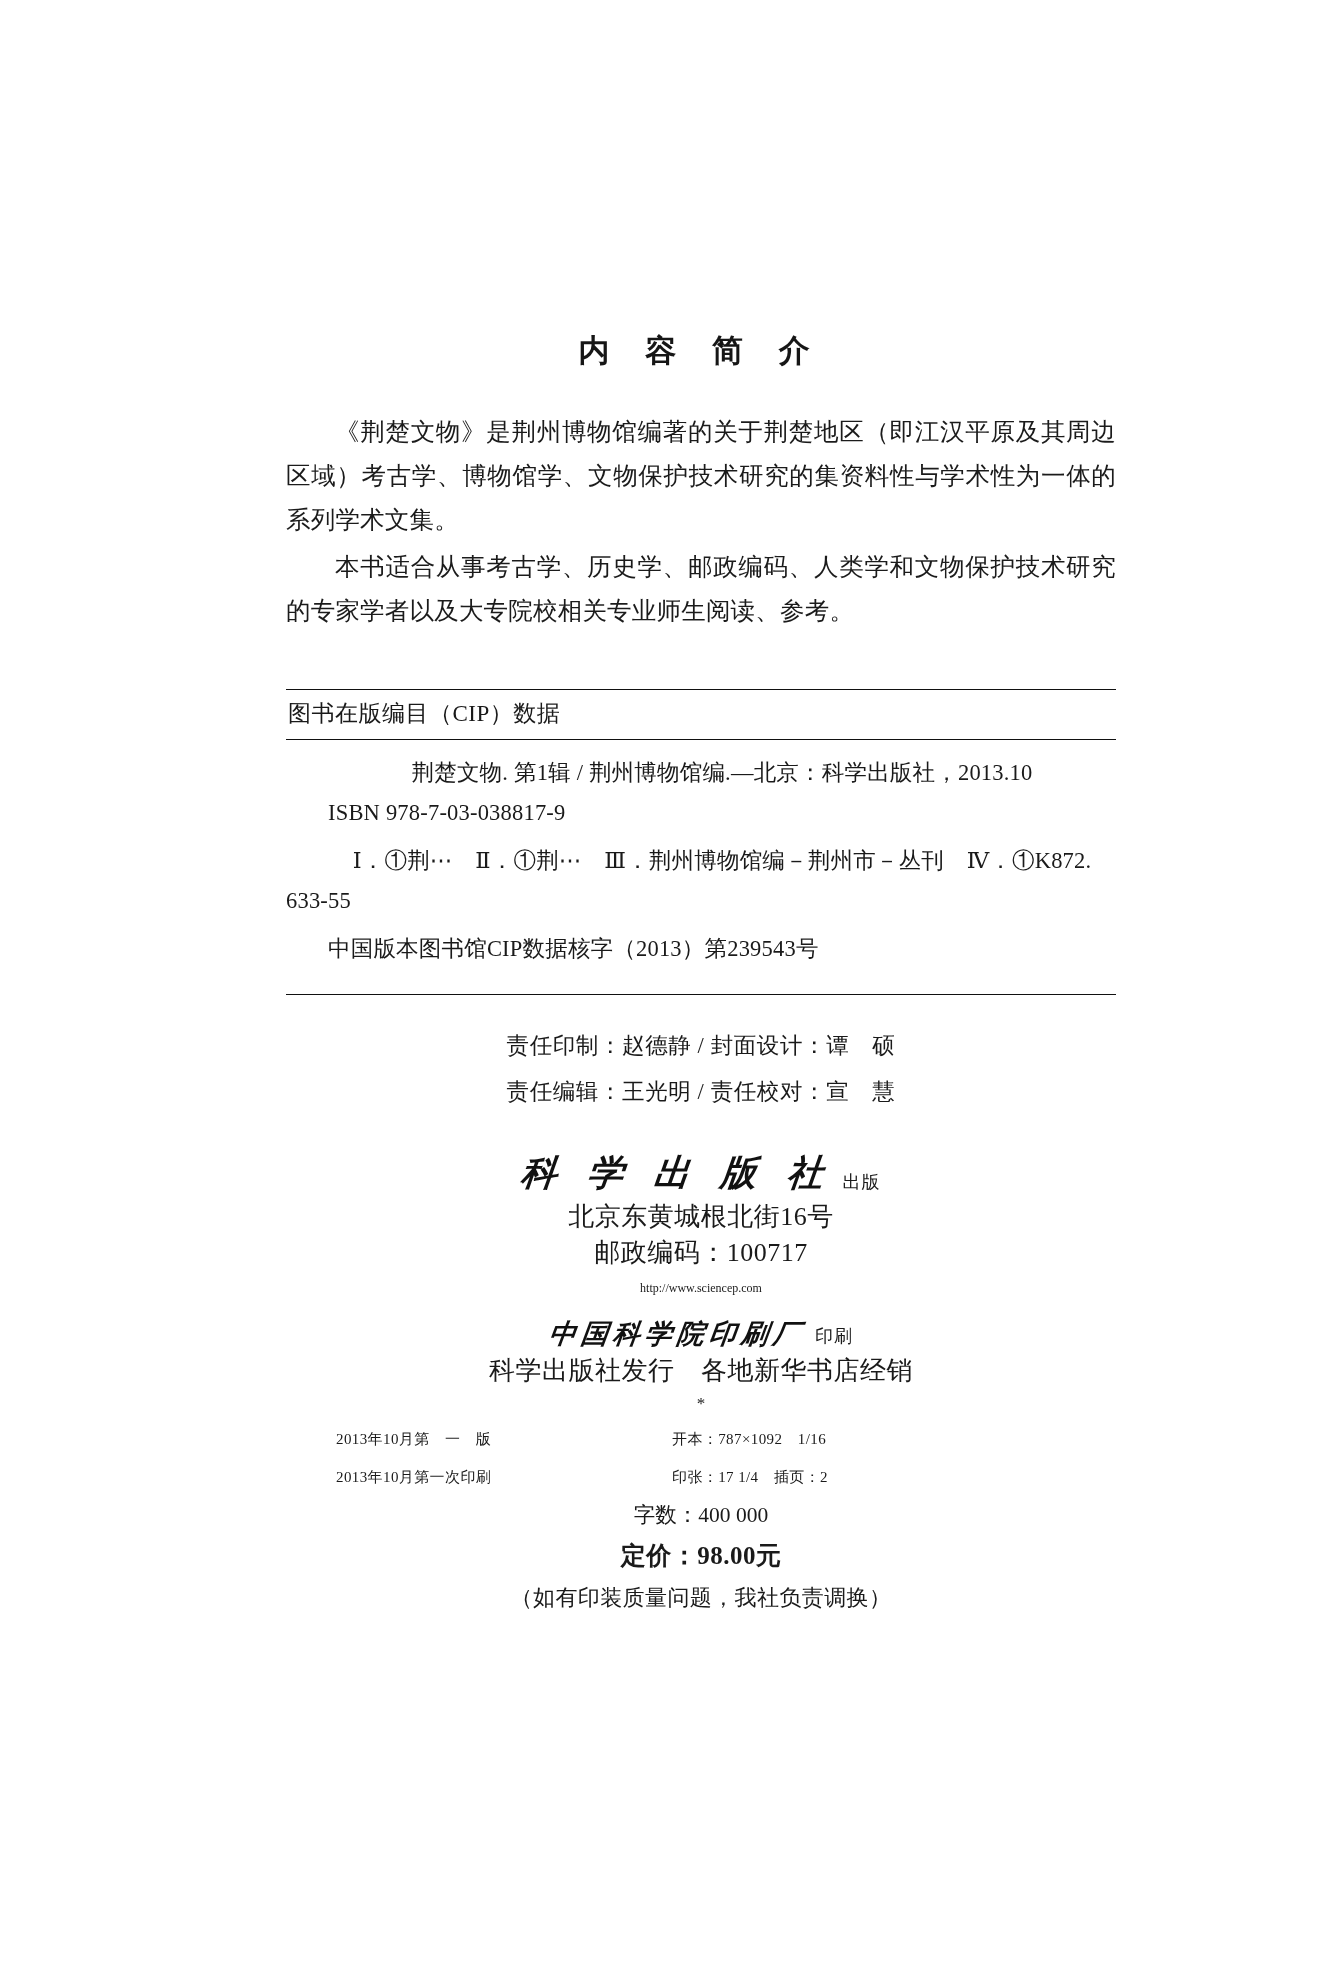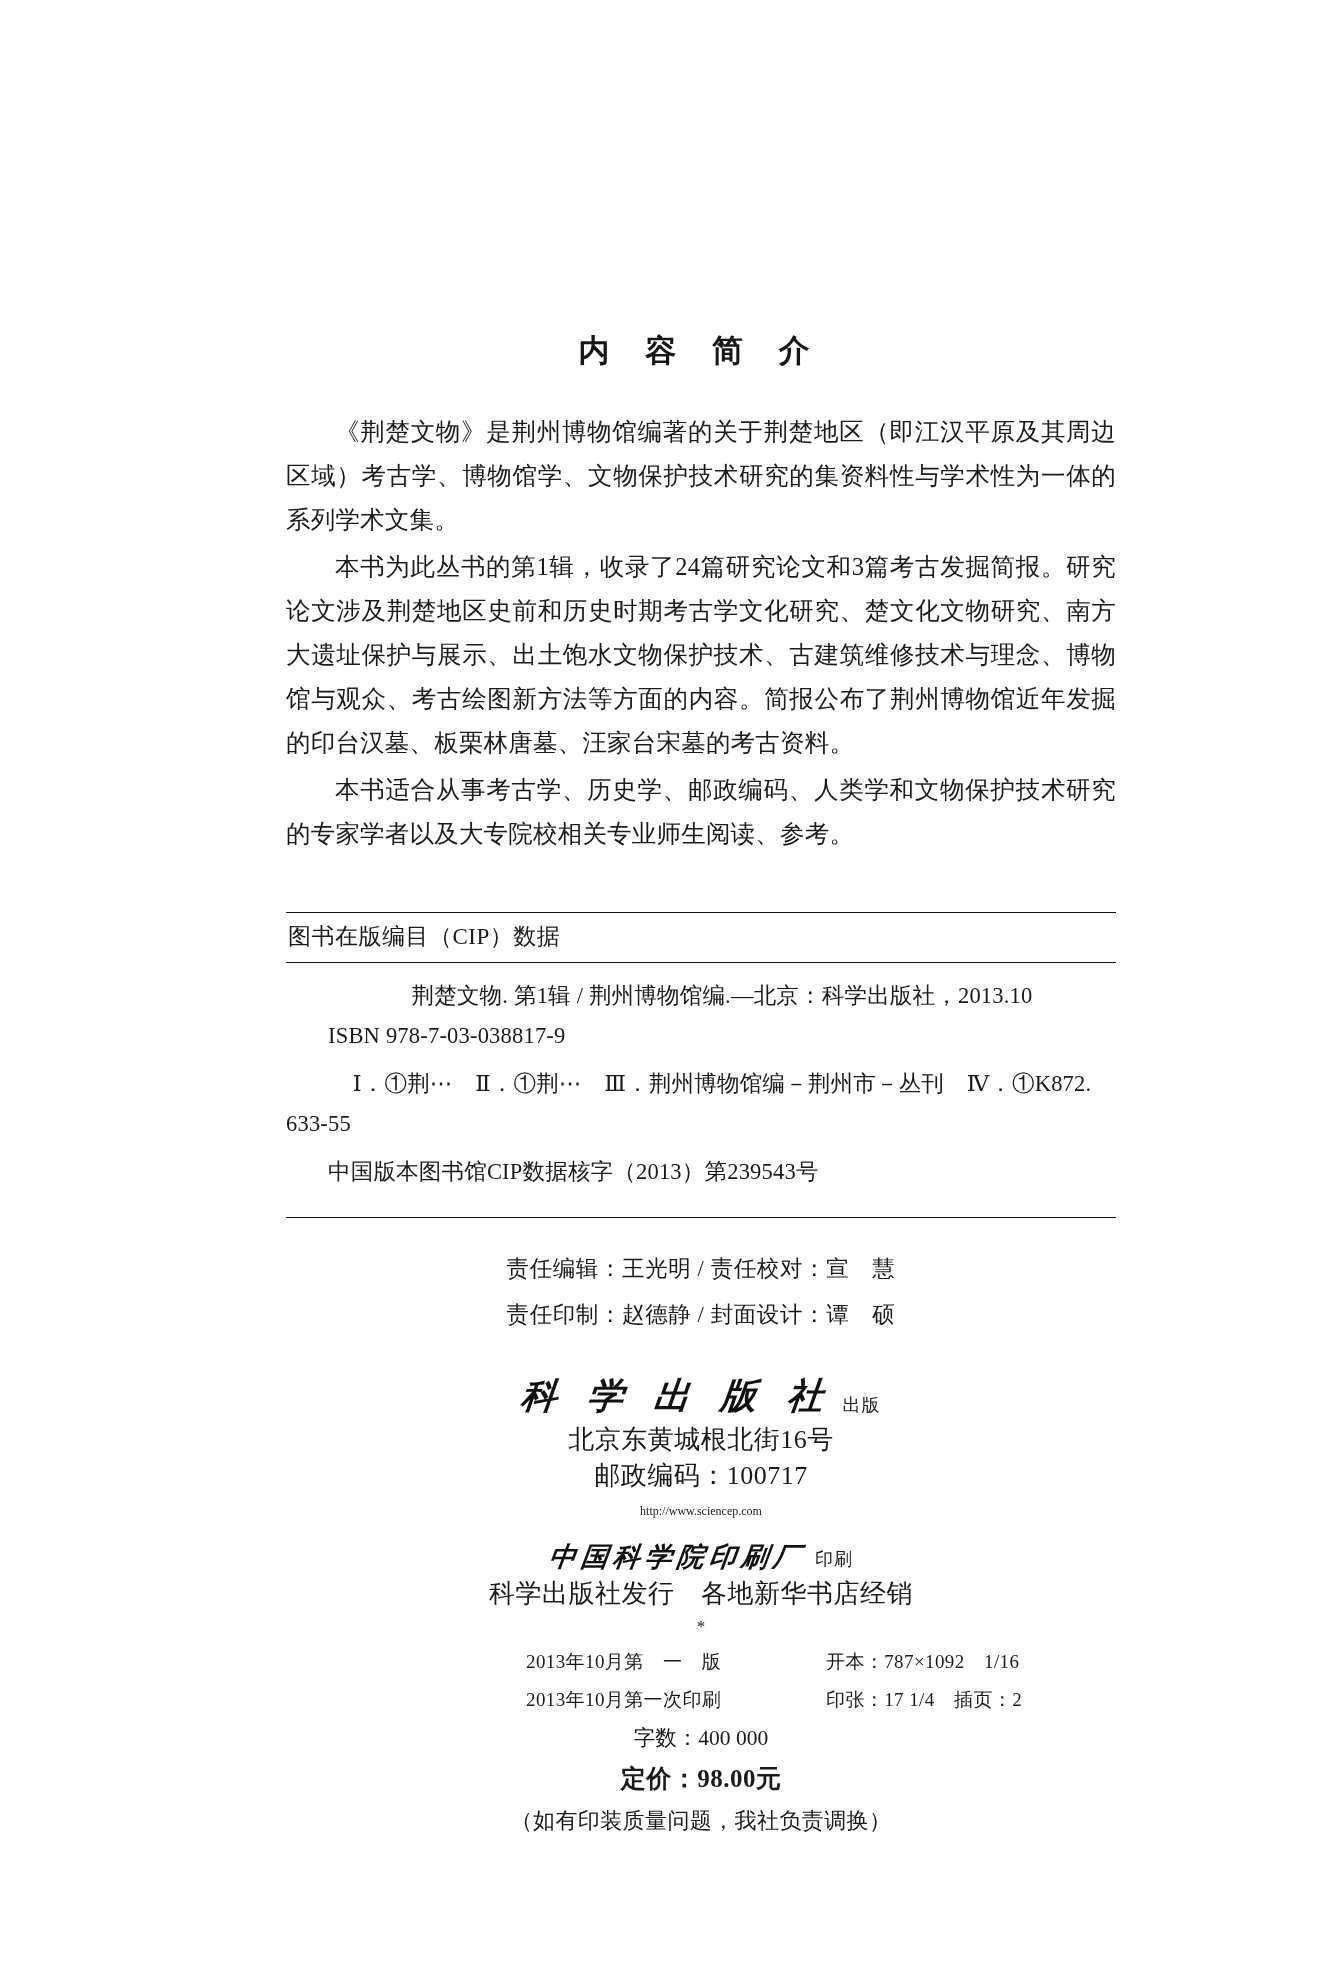--- a/index.html
+++ b/index.html
@@ -161,24 +161,25 @@
     margin: 6px 0 4px 0;
   }
 
   
   .specs {
     margin-top: 6px;
     text-align: center;
   }
   .spec-row {
     display: flex;
-    justify-content: flex-end;
-    font-size: 19px;
+    justify-content: flex-start;
+    font-size: 15px;
     line-height: 38px;
     letter-spacing: 0.4px;
+    gap: 36px;
   }
   .spec-left {
     width: 300px;
     text-align: left;
     padding-left: 50px;
   }
   .spec-right {
     width: 290px;
     text-align: left;
   }
@@ -202,41 +203,40 @@
 <body>
 
 <div class="page">
   <div class="sheet">
     <div class="content">
 
       <div class="section-title">内 容 简 介</div>
 
       <div class="intro">
         <p>《荆楚文物》是荆州博物馆编著的关于荆楚地区（即江汉平原及其周边区域）考古学、博物馆学、文物保护技术研究的集资料性与学术性为一体的系列学术文集。</p>
-        <p>本书为此丛书的第1辑，收录了24篇研究论文和3篇考古发掘简报。研究论文涉及荆楚地区史前和历史时期考古学文化研究、楚文化文物研究、南方大遗址保护与展示、出土饱水文物保护技术、古建筑维修技术与理念、博物馆与观众、考古绘图新方法等方面的内容。简报公布了荆州博物馆近年发掘的印台汉墓、板栗林唐墓、汪家台宋墓的考古资料。</p>
         <p>本书适合从事考古学、历史学、邮政编码、人类学和文物保护技术研究的专家学者以及大专院校相关专业师生阅读、参考。</p>
       </div>
 
       <div class="cip">
         <hr class="rule">
         <div class="cip-title">图书在版编目（CIP）数据</div>
         <hr class="rule">
         <div class="cip-body">
           <p class="indent tight">荆楚文物. 第1辑 / 荆州博物馆编.—北京：科学出版社，2013.10</p>
           <p class="indent cip-isbn">ISBN 978-7-03-038817-9</p>
           <p class="indent tight">Ⅰ．①荆⋯　Ⅱ．①荆⋯　Ⅲ．荆州博物馆编－荆州市－丛刊　Ⅳ．①K872.</p>
           <p>633-55</p>
           <p class="indent">中国版本图书馆CIP数据核字（2013）第239543号</p>
         </div>
         <hr class="rule">
       </div>
 
       <div class="credits">
+        <p>责任印制：赵德静 / 封面设计：谭　硕</p>
         <p>责任编辑：王光明 / 责任校对：宣　慧</p>
-        <p>责任印制：赵德静 / 封面设计：谭　硕</p>
       </div>
 
       <div class="publisher">
         <div class="pub-logo-line">
           <span class="brush">科 学 出 版 社</span>
           <span class="pub-suffix">出版</span>
         </div>
         <div class="pub-line">北京东黄城根北街16号</div>
         <div class="pub-line">邮政编码：100717</div>
         <div class="pub-url">http://www.sciencep.com</div>

